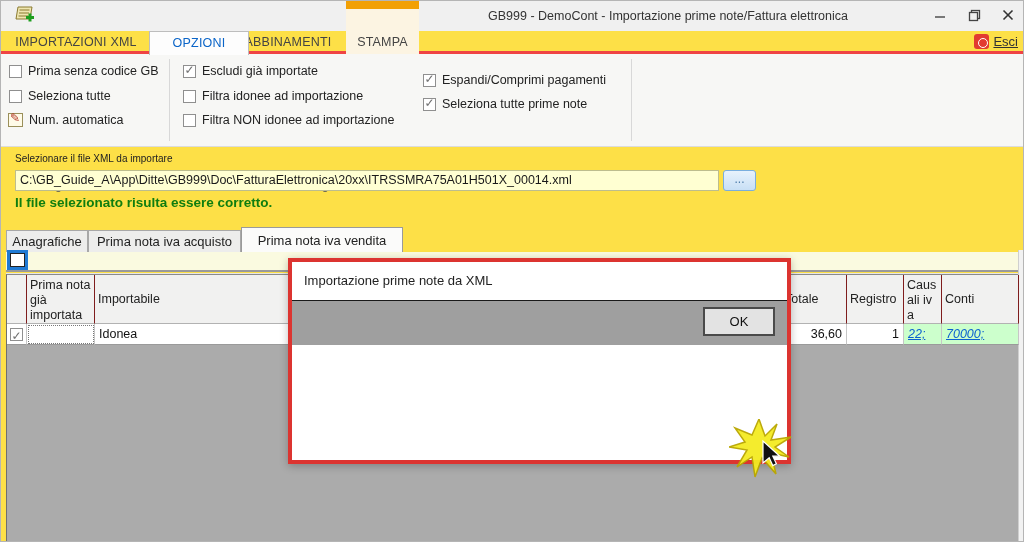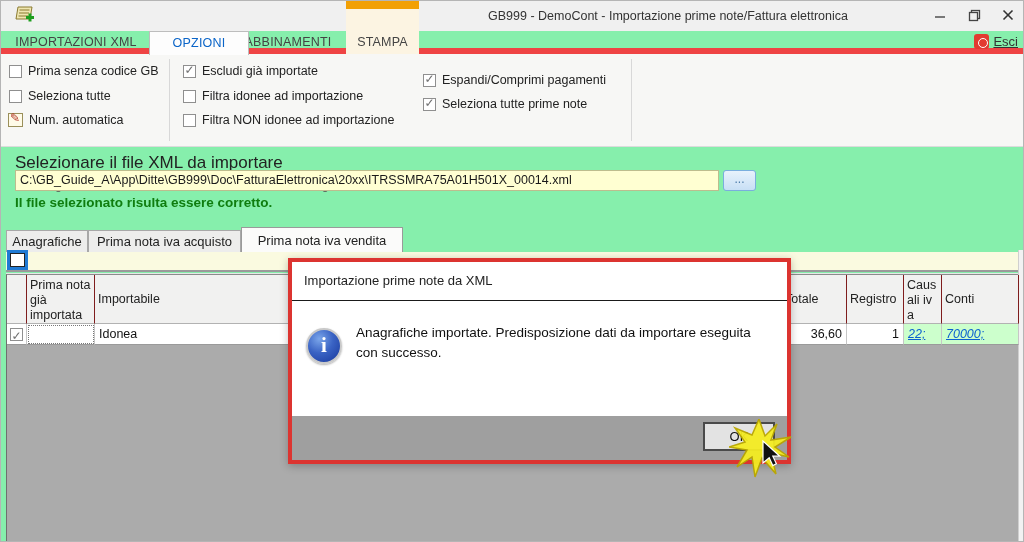--- a/index.html
+++ b/index.html
@@ -1,32 +1,32 @@
 <!DOCTYPE html>
 <html style="--accent-orange: #f2a005; --tab-active-blue: #0a64c8; --success-green: #0f7d0f; --dialog-red: #dc3430; --link-blue: #0a5fd0; --link-bg: #ccffcc; --file-bg: #ffffd2;"><head>
 <meta charset="utf-8">
 <style>
   * { margin:0; padding:0; box-sizing:border-box; }
   html,body { width:1024px; height:542px; }
   body { font-family:"Liberation Sans", sans-serif; font-size:12.5px; color:#1a1a1a; }
-  .screen { position:relative; width:1024px; height:542px; background:#86efac; overflow:hidden; border:1px solid #b5b5b5;padding-left:9px; }
+  .screen { position:relative; width:1024px; height:542px; background:#fde047; overflow:hidden; border:1px solid #b5b5b5;padding-left:9px; }
 
   
   .titlebar { position:absolute; left:0; top:0; width:1024px; height:30px; background:#f0f0f0; }
   .app-icon { position:absolute; left:13px; top:4px; width:24px; height:20px; }
   .win-title { position:absolute; left:460px; top:8px; width:414px; text-align:center; color:#333; font-size:12.5px; white-space:nowrap; }
   .win-btns { position:absolute; right:6px; top:4px; display:flex; gap:12px; }
   .wbtn { width:22px; height:20px; display:flex; align-items:center; justify-content:center; cursor:default; }
 
   
   .stampa-bg { position:absolute; left:345px; top:8px; width:73px; height:45px; background:#fcf4e2; z-index:1; }
   .stampa-accent { position:absolute; left:345px; top:0; width:73px; height:8px; background:var(--accent-orange,#f2a005); z-index:2; }
 
   
-  .rtabs { position:absolute; left:0; top:30px; width:1024px; height:23px; border-bottom:6px solid #ef4444; }
+  .rtabs { position:absolute; left:0; top:30px; width:1024px; height:23px; border-bottom:3px solid #ef4444; }
   .rtab { position:absolute; top:0; height:23px; line-height:22px; text-align:center; color:#444; font-size:12.5px; letter-spacing:.2px; cursor:pointer; }
   .rt1 { left:8px;   width:134px; }
   .rt2 { left:148px; width:100px;  }
   .rt3 { left:238px; width:98px;  }
   .rt4 { left:345px; width:73px; z-index:3; }
   .rtab.active { background:#fdfdfd; border:1px solid #bdbdbd; border-bottom:none; color:var(--tab-active-blue,#0a64c8); height:24px; z-index:4; }
 
   .esci { position:absolute; right:5px; top:33px; display:flex; align-items:center; gap:4px; background:none; border:none; font-family:inherit; font-size:13px; color:#333; cursor:pointer; z-index:5;text-decoration:underline; }
   .esci-icon { position:relative; width:15px; height:15px; background:#e23b30; border-radius:3px; }
   .esci-icon::after { content:""; position:absolute; left:3.5px; top:3.5px; width:8px; height:8px; border:1.6px solid #fff; border-radius:50%; }
@@ -36,21 +36,21 @@
   .vsep { position:absolute; top:5px; height:82px; width:1px; background:#d8d8d8; }
   .cb-row { position:absolute; display:flex; align-items:center; gap:6px; height:16px; cursor:pointer; }
   .cb { width:13px; height:13px; background:#fff; border:1px solid #8f8f8f; position:relative; flex:0 0 13px; }
   .cb.checked::after { content:"\2713"; position:absolute; left:0.5px; top:-2.5px; font-size:12px; color:#707070; }
   .cb-ico { width:15px; height:14px; position:relative; background:#fffbe8; border:1px solid #9a8f5a; flex:0 0 15px; }
   .cb-ico::after { content:"\270E"; position:absolute; left:1px; top:-3px; font-size:12px; color:#b03020; }
   .cb-label { color:#222; white-space:nowrap; }
   .grp-label { position:absolute; top:124px; text-align:center; color:#555; }
 
   
-  .file-label { position:absolute; left:14px; top:152px; color:#222; font-size:17px; }
+  .file-label { position:absolute; left:14px; top:152px; color:#222; font-size:10px; }
   .file-path { position:absolute; left:14px; top:169px; width:704px; height:21px; background:var(--file-bg,#ffffd2); border:1px solid #bdbd8e; line-height:19px; padding-left:4px; font-size:12.5px; color:#1a1a1a; white-space:nowrap; overflow:hidden; }
   .browse-btn { position:absolute; left:722px; top:169px; width:33px; height:21px; background:linear-gradient(#e8f2fc,#c8dff5); border:1px solid #7aaede; border-radius:3px; color:#4a79a8; font-size:12px; line-height:17px; text-align:center; cursor:pointer; }
   .file-status { position:absolute; left:14px; top:194px; color:var(--success-green,#0f7d0f); font-weight:bold; font-size:13.5px; }
 
   
   .dtab { position:absolute; top:229px; height:22px; line-height:21px; text-align:center; font-size:13px; color:#222; background:#ededec; border:1px solid #a8a8a8; border-bottom:none; cursor:pointer; }
   .dt1 { left:5px;   width:82px; }
   .dt2 { left:87px;  width:153px; }
   .dt3 { left:240px; width:162px; }
   .dtab.active { top:226px; height:25px; line-height:25px; background:#fbfbfa; border-color:#9a9a9a; z-index:2; }
@@ -218,24 +218,20 @@
     <div class="rcell c2">Idonea</div>
     <div class="rcell c3 num">36,60</div>
     <div class="rcell c4 num">1</div>
     <div class="rcell c5 linkcell"><span class="gridlink">22;</span></div>
     <div class="rcell c6 linkcell"><span class="gridlink">70000;</span></div>
   </div>
 
   <div class="dialog">
     <div class="dlg-title">Importazione prime note da XML</div>
     <div class="dlg-sep"></div>
-    <div class="dlg-body">
-      <span class="info-icon"></span>
-      <div class="dlg-msg">Anagrafiche importate. Predisposizione dati da importare eseguita con successo.</div>
-    </div>
     <div class="dlg-footer">
       <button class="ok-btn">OK</button>
     </div>
   </div>
 
   <div class="click-fx">
     <svg width="64" height="60" viewBox="0 0 64 60">
       <polygon points="30,0 36,17 48,5 42,21 62,18 46,28 60,38 42,34 47,55 33,39 26,58 23,38 8,48 18,31 0,28 16,23 6,9 23,16" fill="#f4ec22" stroke="#b9a600" stroke-width="1.5" opacity="0.95"></polygon>
       <polygon points="34,22 34,44 40.2,38.8 43.8,46.6 47.4,44.8 43.8,37.2 50.8,37.2" fill="#111" stroke="#fff" stroke-width="1.2"></polygon>
     </svg>

